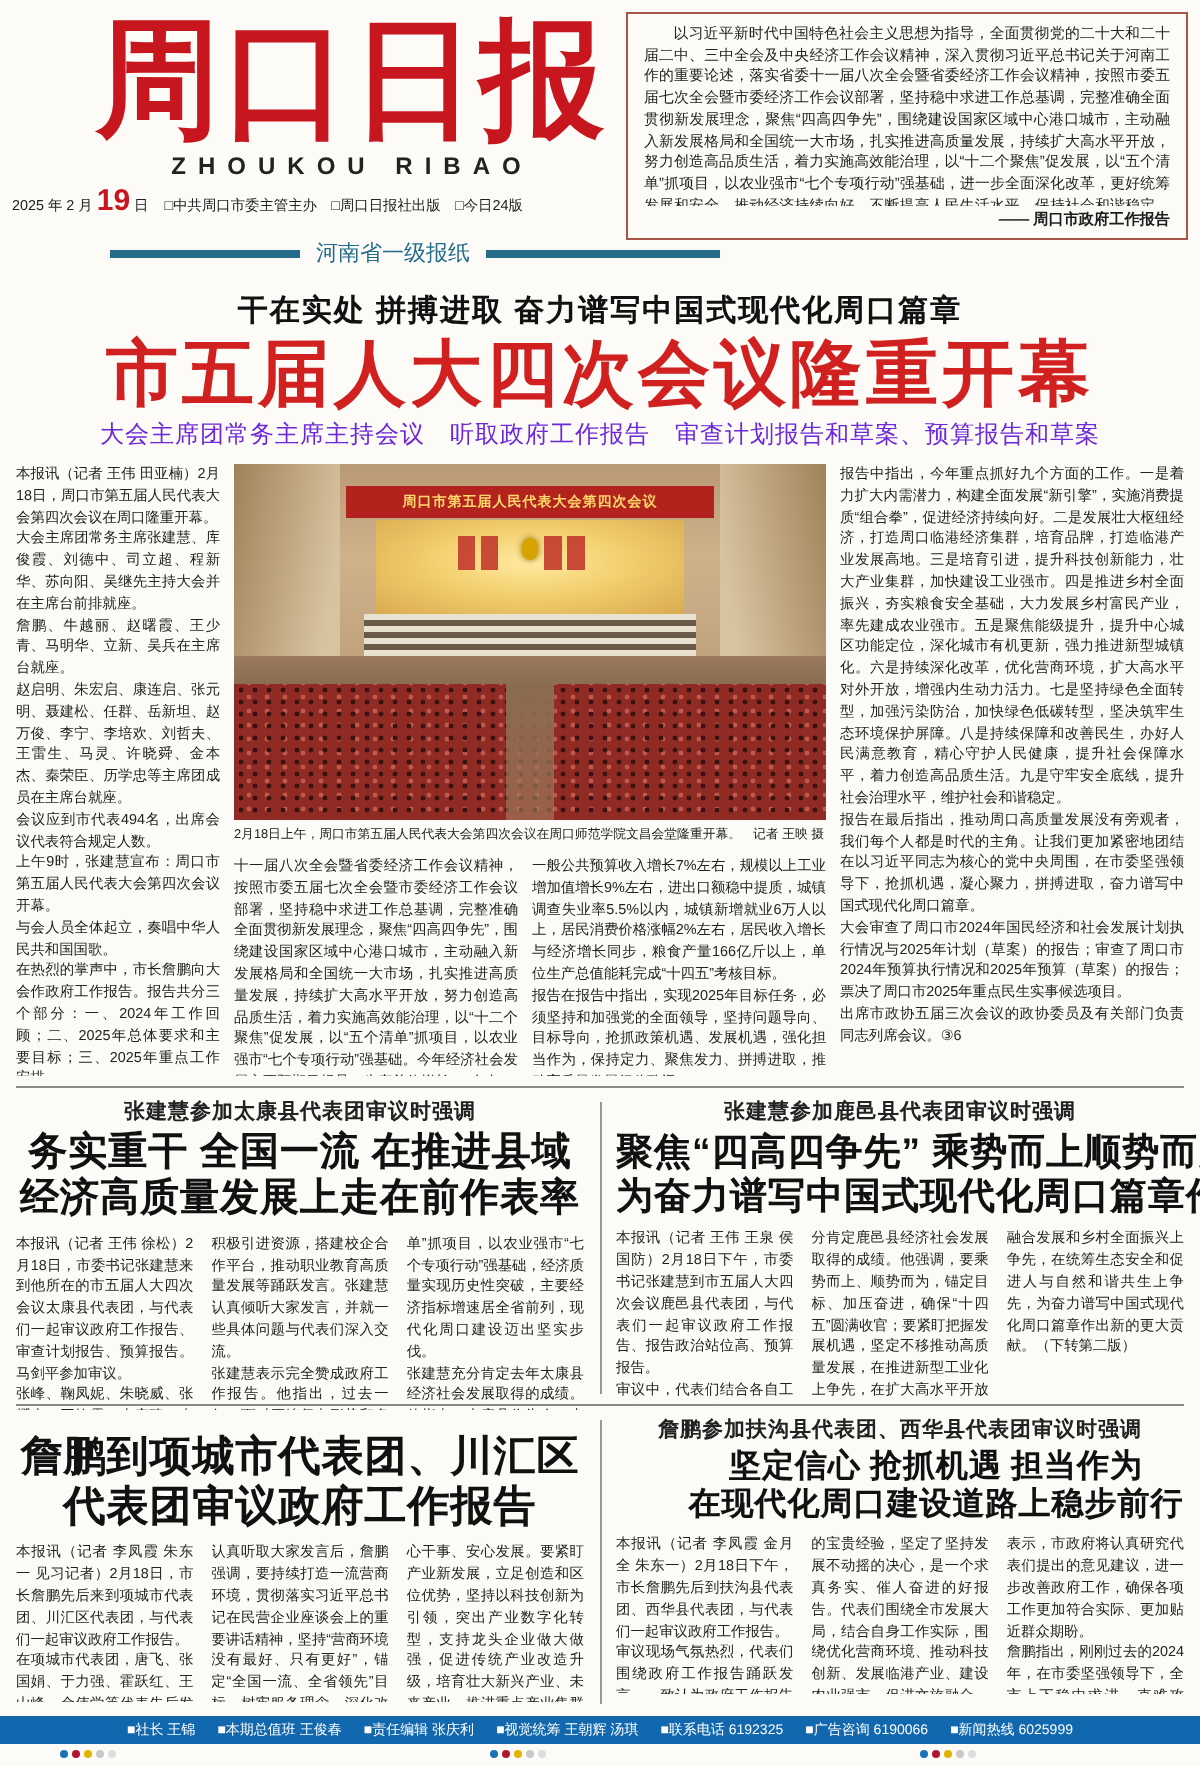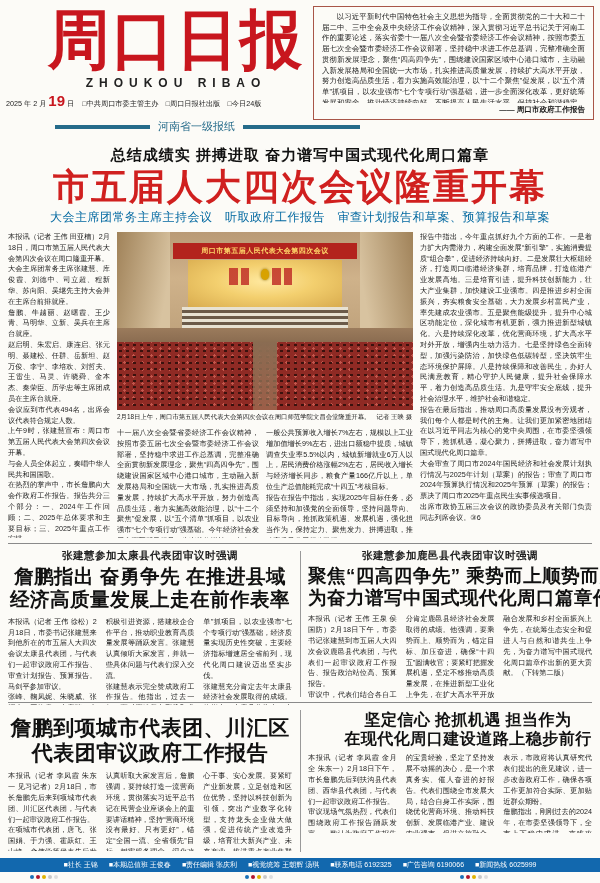--- a/index.html
+++ b/index.html
@@ -25,21 +25,21 @@
         border:1px solid #a85548;padding:5px 8px 4px;display:flex;flex-direction:column;}
   .quote-text{flex:1;overflow:hidden;font-size:7.4px;line-height:1.45;text-align:justify;color:#222;
         text-indent:2em;}
   .quote-attr{text-align:right;font-weight:bold;font-size:7.6px;margin-top:2px;}
   
   .kicker{position:absolute;left:0;top:146px;width:100%;text-align:center;font-weight:bold;
         font-size:15px;letter-spacing:1px;color:#111;}
   .main-headline{position:absolute;left:0;top:163px;width:100%;text-align:center;font-weight:900;
         font-size:36px;letter-spacing:2px;color:var(--headline-red,#d0201f);}
   .sub-headline{position:absolute;left:0;top:209px;width:100%;text-align:center;
-        font-size:12px;color:#0369a1;letter-spacing:0.5px;}
+        font-size:12px;color:#6d28d9;letter-spacing:0.5px;}
   
   .main-art{position:absolute;left:8px;top:230px;width:584px;height:312px;}
   .bodytext{font-size:7.2px;line-height:1.5;text-align:justify;color:#222;
         white-space:pre-line;overflow:hidden;}
   .m-col1{position:absolute;left:0;top:2px;width:102px;height:306px;}
   .m-col4{position:absolute;left:412px;top:2px;width:172px;height:306px;}
   .m-col2{position:absolute;left:109px;top:198px;width:142px;height:110px;}
   .m-col3{position:absolute;left:258px;top:198px;width:147px;height:110px;}
   .photo{position:absolute;left:109px;top:2px;width:296px;height:178px;background:#c7a078;overflow:hidden;}
   .ph-wall{position:absolute;left:0;top:0;width:100%;height:58%;
@@ -122,21 +122,21 @@
     <span class="bar b1"></span>
     <span class="level-label">河南省一级报纸</span>
     <span class="bar b2"></span>
   </div>
 
   <div class="quote-box">
     <div class="quote-text">以习近平新时代中国特色社会主义思想为指导，全面贯彻党的二十大和二十届二中、三中全会及中央经济工作会议精神，深入贯彻习近平总书记关于河南工作的重要论述，落实省委十一届八次全会暨省委经济工作会议精神，按照市委五届七次全会暨市委经济工作会议部署，坚持稳中求进工作总基调，完整准确全面贯彻新发展理念，聚焦“四高四争先”，围绕建设国家区域中心港口城市，主动融入新发展格局和全国统一大市场，扎实推进高质量发展，持续扩大高水平开放，努力创造高品质生活，着力实施高效能治理，以“十二个聚焦”促发展，以“五个清单”抓项目，以农业强市“七个专项行动”强基础，进一步全面深化改革，更好统筹发展和安全，推动经济持续向好，不断提高人民生活水平，保持社会和谐稳定，确保“十四五”圆满收官，为实现“十五五”良好开局奠定坚实基础。</div>
     <div class="quote-attr">—— 周口市政府工作报告</div>
   </div>
 
-  <div class="kicker">总结成绩实 拼搏进取 奋力谱写中国式现代化周口篇章</div>
+  <div class="kicker">干在实处 拼搏进取 奋力谱写中国式现代化周口篇章</div>
   <div class="main-headline">市五届人大四次会议隆重开幕</div>
   <div class="sub-headline">大会主席团常务主席主持会议　听取政府工作报告　审查计划报告和草案、预算报告和草案</div>
 
   <div class="main-art">
     <div class="bodytext m-col1">本报讯（记者 王伟 田亚楠）2月18日，周口市第五届人民代表大会第四次会议在周口隆重开幕。
 大会主席团常务主席张建慧、库俊霞、刘德中、司立超、程新华、苏向阳、吴继先主持大会并在主席台前排就座。
 詹鹏、牛越丽、赵曙霞、王少青、马明华、立新、吴兵在主席台就座。
 赵启明、朱宏启、康连启、张元明、聂建松、任群、岳新坦、赵万俊、李宁、李培欢、刘哲夫、王雷生、马灵、许晓舜、金本杰、秦荣臣、历学忠等主席团成员在主席台就座。
 会议应到市代表494名，出席会议代表符合规定人数。
 上午9时，张建慧宣布：周口市第五届人民代表大会第四次会议开幕。
@@ -172,21 +172,21 @@
   </div>
 
   <div class="hrule r1"></div>
 
   <div class="sect mid">
     <div class="vrule"></div>
 
     <div class="half l">
       <div class="s-kicker">张建慧参加太康县代表团审议时强调</div>
       <div class="s-headline">
-        <div>詹鹏指出 奋勇争先 在推进县域</div>
+        <div>务实重干 全国一流 在推进县域</div>
         <div>经济高质量发展上走在前作表率</div>
       </div>
       <div class="s-body">
         <div class="bodytext">本报讯（记者 王伟 徐松）2月18日，市委书记张建慧来到他所在的市五届人大四次会议太康县代表团，与代表们一起审议政府工作报告、审查计划报告、预算报告。马剑平参加审议。
 张峰、鞠凤妮、朱晓威、张耀大、王艳霞、李庆臻、李杰、马灵英、闫勒云等代表先后发言，一致认为报告总结成绩实事求是，主要目标科学合理，部署工作重点突出。代表们围绕专业技术人才引育、提升</div>
         <div class="bodytext">积极引进资源，搭建校企合作平台，推动职业教育高质量发展等踊跃发言。张建慧认真倾听大家发言，并就一些具体问题与代表们深入交流。
 张建慧表示完全赞成政府工作报告。他指出，过去一年，面对严峻复杂形势和多重困难挑战，市委带领全市上下，全面贯彻党的二十大和二十届二中、三中全会精神，深入贯彻习近平总书记关于河南工作的重要讲话重要指示精神，以“十二个聚焦”促发展，以“五个清</div>
         <div class="bodytext">单”抓项目，以农业强市“七个专项行动”强基础，经济质量实现历史性突破，主要经济指标增速居全省前列，现代化周口建设迈出坚实步伐。
 张建慧充分肯定去年太康县经济社会发展取得的成绩。他指出，太康县作为人口大县、农业大县、经济大县，具备了成为经济强县的潜力、基础和条件。要围绕既定发展目标，切实抢抓发展机遇，凝聚人心、提振精神、加快发展，在推进县域经济高质量发展进程中展现担当作为。（下转第二版）</div>
       </div>
@@ -220,20 +220,21 @@
       <div class="s-body">
         <div class="bodytext">本报讯（记者 李凤霞 朱东一 见习记者）2月18日，市长詹鹏先后来到项城市代表团、川汇区代表团，与代表们一起审议政府工作报告。
 在项城市代表团，唐飞、张国娟、于力强、霍跃红、王山峰、金伟学等代表先后发言，一致表示完全赞成政府工作报告，并围绕新产品应用装备创新、科技研发、“人工智能+”的推广应用、特色农产品和高新技术产业发展等谈认识、谈思路、提建议。</div>
         <div class="bodytext">认真听取大家发言后，詹鹏强调，要持续打造一流营商环境，贯彻落实习近平总书记在民营企业座谈会上的重要讲话精神，坚持“营商环境没有最好、只有更好”，锚定“全国一流、全省领先”目标，树牢服务理念，深化改革意识，全面落实支持民营经济发展政策措施，聚焦经营主体的痛点、难点、堵点问题，设身处地为企业办事情、解难题，构建亲清新型政商关系，让各类经营主体在周口安心</div>
         <div class="bodytext">心干事、安心发展。要紧盯产业新发展，立足创造和区位优势，坚持以科技创新为引领，突出产业数字化转型，支持龙头企业做大做强，促进传统产业改造升级，培育壮大新兴产业、未来产业，推进重点产业集群式发展，加快高质量发展。
 在川汇区代表团，刘德国、魏宏、吴玉霞、赵坤等代表发言并一致认为，报告政治站位高、总结成绩实、发展思路清。（下转第二版）</div>
       </div>
     </div>
 
     <div class="half r">
+      <div class="s-kicker">詹鹏参加扶沟县代表团、西华县代表团审议时强调</div>
       <div class="s-headline serifhead br-head">
         <div>坚定信心 抢抓机遇 担当作为</div>
         <div>在现代化周口建设道路上稳步前行</div>
       </div>
       <div class="s-body">
         <div class="bodytext">本报讯（记者 李凤霞 金月全 朱东一）2月18日下午，市长詹鹏先后到扶沟县代表团、西华县代表团，与代表们一起审议政府工作报告。
 审议现场气氛热烈，代表们围绕政府工作报告踊跃发言，一致认为政府工作报告文风朴实、重点突出、目标明确，总结了去年以来发展成绩</div>
         <div class="bodytext">的宝贵经验，坚定了坚持发展不动摇的决心，是一个求真务实、催人奋进的好报告。代表们围绕全市发展大局，结合自身工作实际，围绕优化营商环境、推动科技创新、发展临港产业、建设农业强市、促进文旅融合、服务改善民生等方面提出了意见建议。詹鹏边听边记，不时与大家交流。他</div>
         <div class="bodytext">表示，市政府将认真研究代表们提出的意见建议，进一步改善政府工作，确保各项工作更加符合实际、更加贴近群众期盼。
 詹鹏指出，刚刚过去的2024年，在市委坚强领导下，全市上下稳中求进、克难攻坚，经济社会发展稳中向好、进中提质。（下转第二版）</div>

